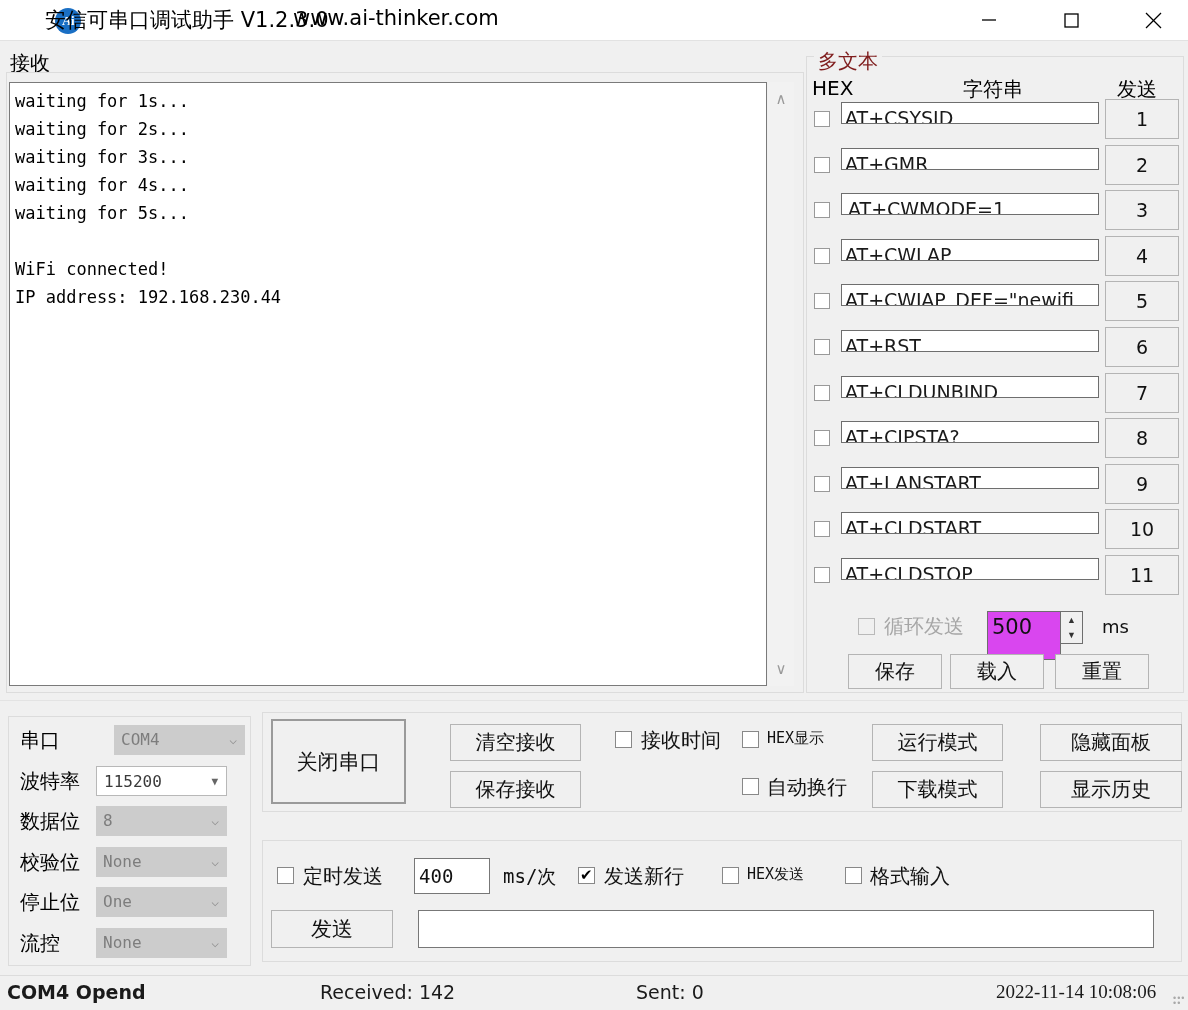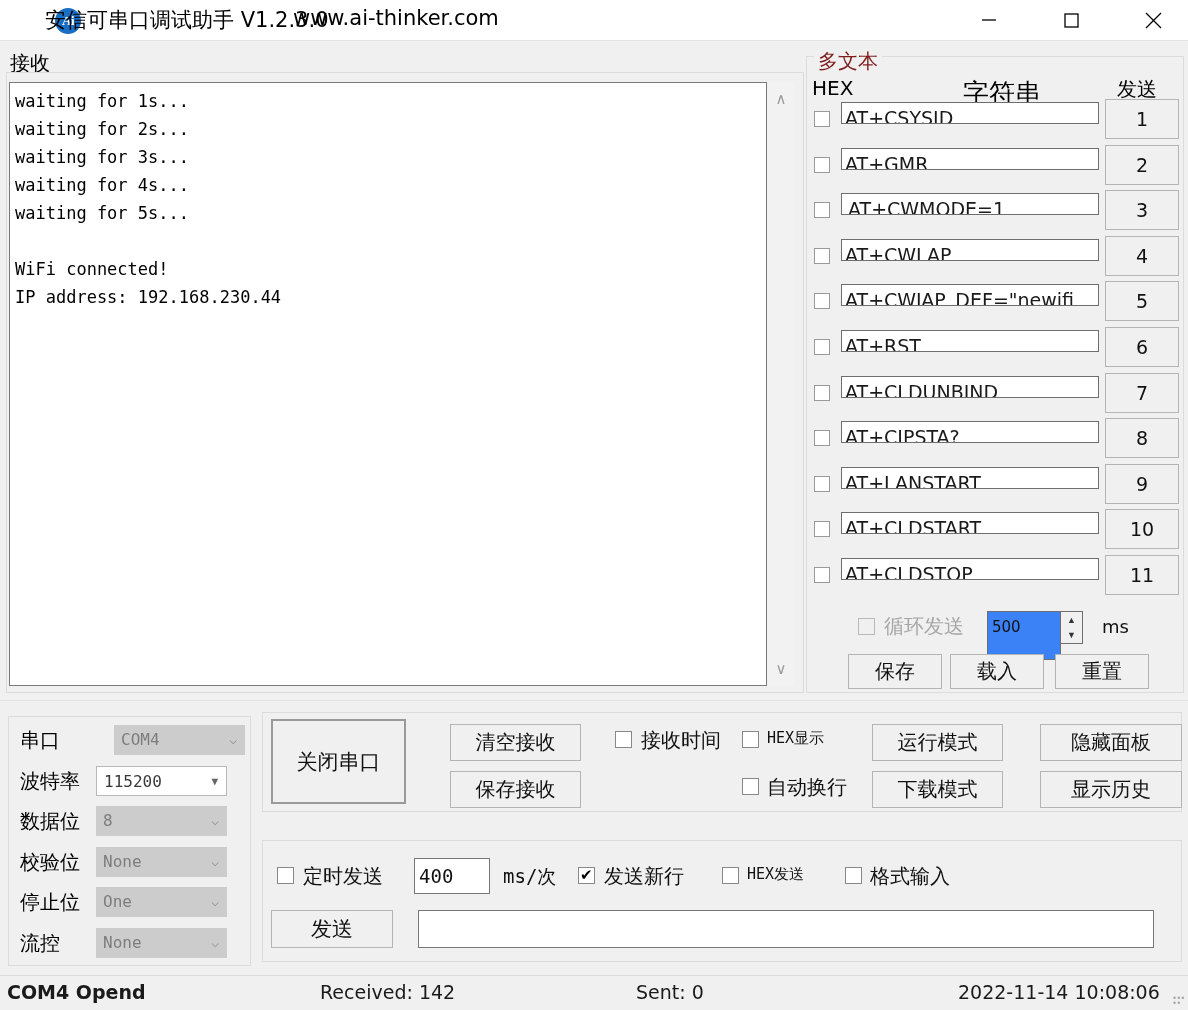--- a/index.html
+++ b/index.html
@@ -106,21 +106,21 @@
     font-size: 20px; color: #7f1d1d;
     font-family: Liberation Serif, serif;
   }
   .hdr-hex {
     position: absolute; left: 812px; top: 76px;
     font-size: 20px; color: #000;
     font-family: "DejaVu Sans", sans-serif;
   }
   .hdr-str {
     position: absolute; left: 963px; top: 76px;
-    font-size: 26px; color: #000;
+    font-size: 20px; color: #000;
     font-family: "DejaVu Sans", sans-serif;
   }
   .hdr-send {
     position: absolute; left: 1117px; top: 76px;
     font-size: 20px; color: #000;
     font-family: "DejaVu Sans", sans-serif;
   }
   .cmd-cb {
     position: absolute; left: 814px; width: 16px; height: 16px;
     background: #fff; border: 1px solid #999;
@@ -150,23 +150,23 @@
     background: #f0f0f0; border: 1px solid #b9b9b9;
   }
   .loop-lbl {
     position: absolute; left: 884px; top: 613px;
     font-size: 20px; color: #a6a6a6;
     font-family: "DejaVu Sans", sans-serif;
   }
   .loop-val {
     position: absolute; left: 987px; top: 611px;
     width: 74px; height: 49px;
-    background: #3b82f6; border: 1px solid #6e6e6e;
-    font-family: "DejaVu Sans", sans-serif;
-    font-size: 15px; color: #111;
+    background: #d946ef; border: 1px solid #6e6e6e;
+    font-family: "DejaVu Sans", sans-serif;
+    font-size: 21px; color: #111;
     padding: 0 4px; line-height: 31px;
   }
   .loop-spin {
     position: absolute; left: 1061px; top: 611px;
     width: 22px; height: 33px;
     background: #f0f0f0; border: 1px solid #6e6e6e; border-left: none;
   }
   .loop-spin div {
     height: 15px; display: flex; align-items: center; justify-content: center;
     font-size: 9px; color: #333;
@@ -305,21 +305,21 @@
     background: #f0f0f0; border-top: 1px solid #dcdcdc;
   }
   .st-item {
     position: absolute; top: 5px;
     font-size: 19px; color: #1a1a1a;
     font-family: "DejaVu Sans", sans-serif;
   }
   .st-port { left: 7px; font-weight: bold; }
   .st-recv { left: 320px; }
   .st-sent { left: 636px; }
-  .st-time { left: 958px; }
+  .st-time { left: 996px; font-family: Liberation Serif, serif; }
   .st-grip {
     position: absolute; right: 3px; bottom: 2px;
     width: 12px; height: 12px; color: #a9a9a9; font-size: 9px;
     line-height: 5px; letter-spacing: 1px;
   }
 </style>
 </head>
 <body>
 
 <div id="app">

